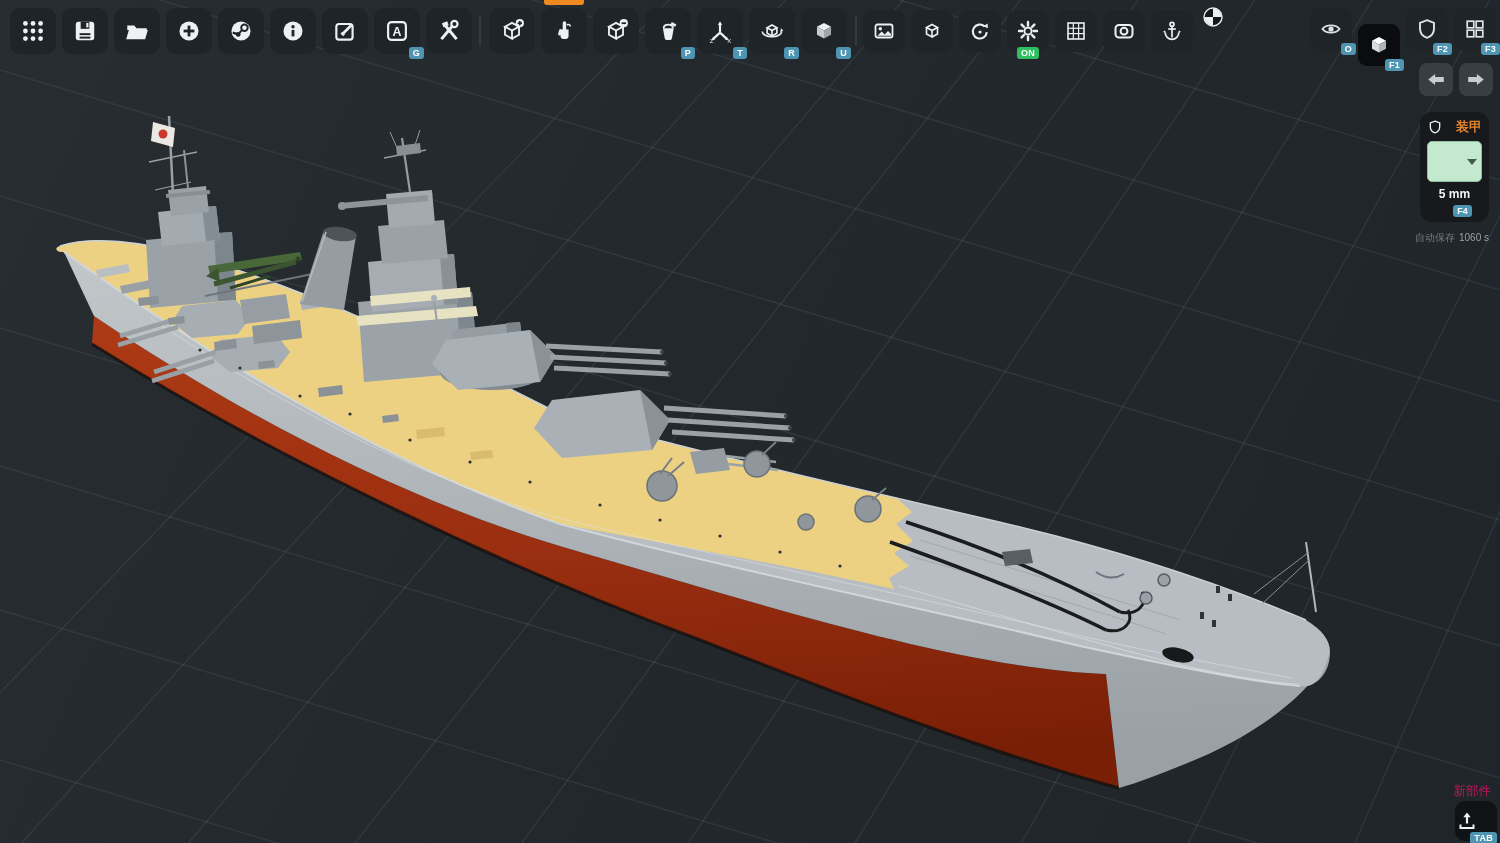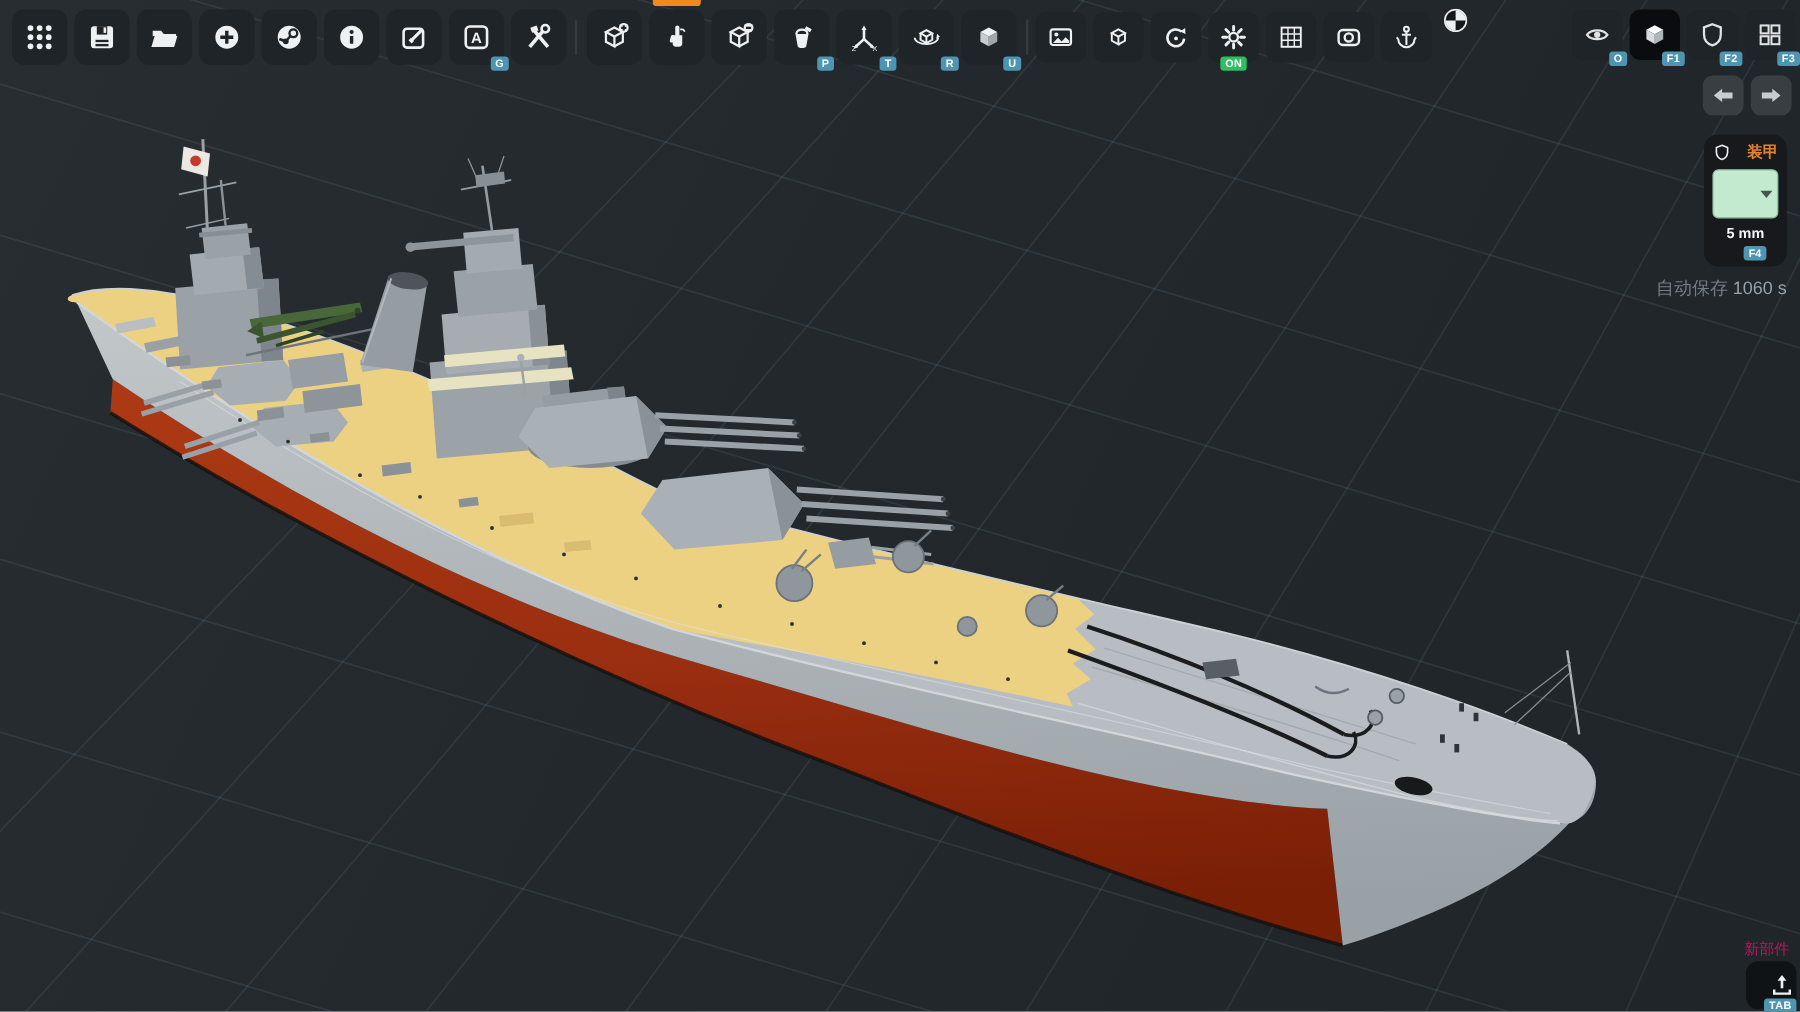--- a/index.html
+++ b/index.html
@@ -15,21 +15,21 @@
 
   
   .tgroup { position:absolute; display:flex; gap:6px; }
   .tbtn {
     position:relative; width:46px; height:46px; border-radius:10px;
     background:#1f2428; display:flex; align-items:center; justify-content:center;
     flex:0 0 auto; cursor:pointer;
   }
   .tbtn.small { width:42px; height:42px; border-radius:9px;text-align:right; }
   .tbtn.mode  { width:42px; height:42px; border-radius:9px; }
-  .tbtn.mode.active { background:#0a0c0f; }
+  .tbtn.mode.active { background:#0a0c0f;margin-top:16px; }
   .tbtn svg { width:26px; height:26px; }
   .tbtn.small svg, .tbtn.mode svg { width:24px; height:24px; }
   .active-bar {
     position:absolute; top:-8px; left:3px; width:40px; height:5px;
     border-radius:0 0 3px 3px; background:var(--accent_orange,#f08a20);
   }
   .badge {
     position:absolute; right:-4px; bottom:-5px;
     background:var(--badge_blue,#4e95b2); color:#fff;
     font-size:9px; font-weight:bold; line-height:1.15;
@@ -69,28 +69,28 @@
     border-top:6px solid #44584b;
   }
   #armor-footer { margin-top:5px; width:100%; display:flex; align-items:center; justify-content:center; gap:4px;flex-direction:column; }
   #armor-thickness { font-size:12px; font-weight:bold; color:#f2f4f6; }
   #armor-footer .fbadge {
     background:var(--badge_blue,#4e95b2); color:#fff; font-size:9px; font-weight:bold;
     padding:1px 4px; border-radius:3px;margin-left:16px;
   }
 
   
-  #autosave { position:absolute; right:11px; top:231px; font-size:15px; color:#767d84;margin-left:42px; }
+  #autosave { position:absolute; right:11px; top:231px; font-size:10px; color:#767d84;margin-left:42px; }
   #autosave .val { color:#99a1a8; margin-left:4px; }
 
   
   #new-part-label { position:absolute; right:9px; top:783px; font-size:12.5px; font-weight:normal; color:#be185d; }
   #new-part-btn {
     position:absolute; left:1455px; top:801px; width:42px; height:40px;
-    background:#101316; border-radius:10px; display:flex; align-items:center; justify-content:flex-end;
+    background:#101316; border-radius:10px; display:flex; align-items:center; justify-content:flex-start;
     cursor:pointer;
   }
   #new-part-btn svg { width:24px; height:24px; }
   #new-part-btn .badge { right:0px; bottom:-3px; }
 
   
   #com-marker { position:absolute; left:1203px; top:7px; width:20px; height:20px; }
 </style>
 </head>
 <body>

